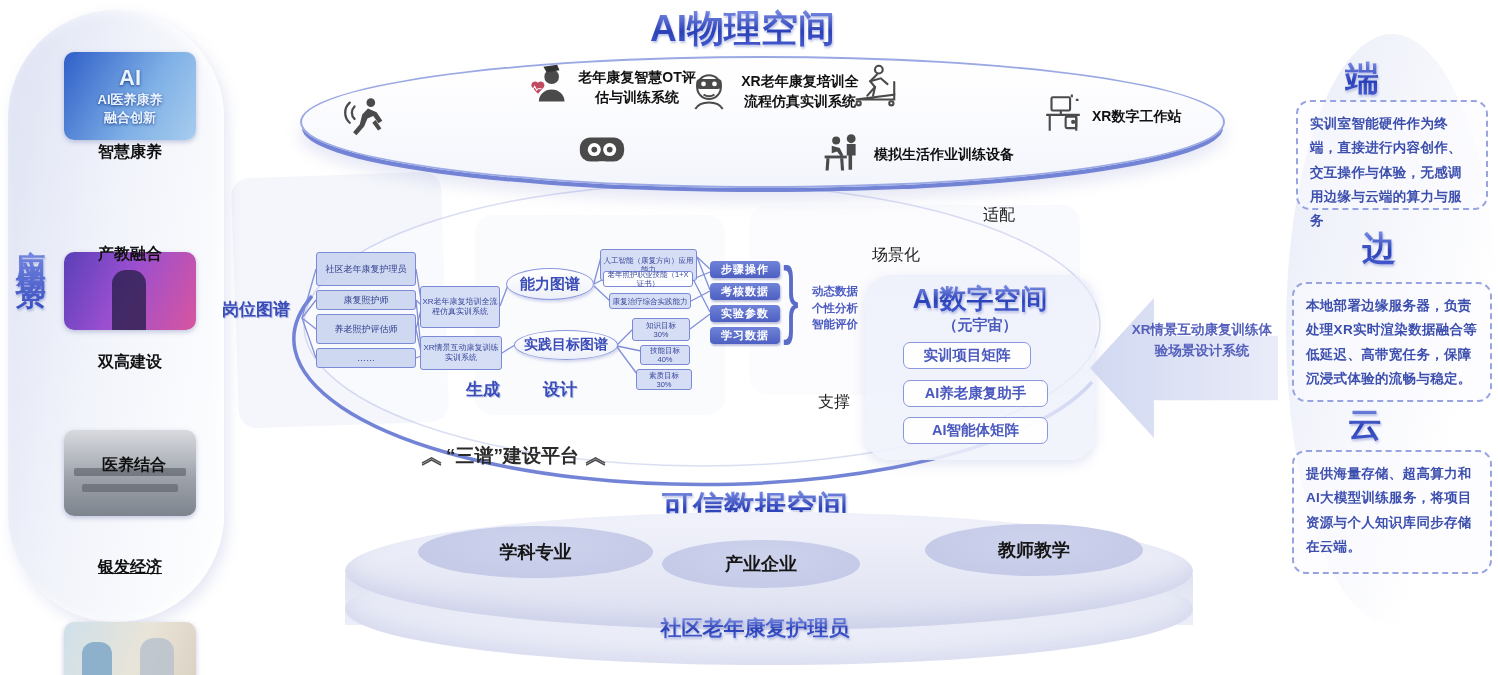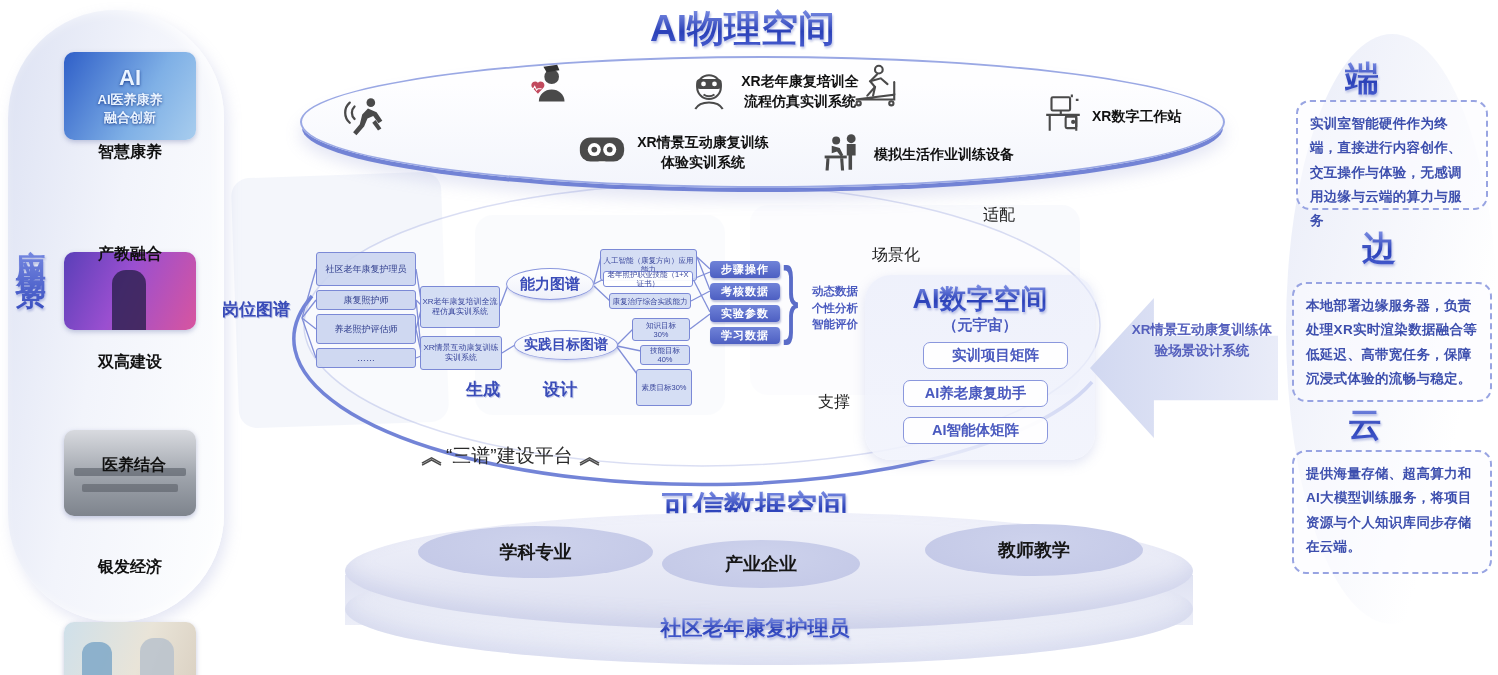--- a/index.html
+++ b/index.html
@@ -131,21 +131,21 @@
   <div class="abs" style="left:18px;top:54px;width:96px;height:8px;background:rgba(70,75,85,.45);border-radius:2px;"></div>
 </div>
 <div class="abs photo-cap" style="left:64px;top:352px;">双高建设</div>
 
 <div class="abs photo" style="left:64px;top:370px;height:84px;background:linear-gradient(110deg,#cfe0ea 0%,#e9e4d8 55%,#d9cfc0 100%);">
   <div class="abs" style="left:18px;top:20px;width:30px;height:56px;background:#7fa8c8;border-radius:12px 12px 0 0;opacity:.85;"></div>
   <div class="abs" style="left:76px;top:16px;width:34px;height:60px;background:#b9c2cc;border-radius:14px 14px 0 0;opacity:.85;"></div>
 </div>
 <div class="abs photo-cap" style="left:64px;top:455px;padding-left:8px;">医养结合</div>
 
-<div class="abs photo-cap" style="left:64px;top:557px;">银发经济</div>
+<div class="abs photo-cap" style="left:64px;top:557px;text-decoration:underline;">银发经济</div>
 
 <div class="abs grad-blue" style="left:650px;top:4px;width:250px;text-align:left;font-size:37px;">AI物理空间</div>
 
 <div class="abs top-ellipse" style="left:300px;top:56px;width:925px;height:132px;"></div>
 
 <div class="abs ps-item" style="left:344px;top:94px;">
   <span>
     <svg width="46" height="46" viewBox="0 0 48 48">
         <g fill="#4a4a4a">
           <circle cx="28" cy="9" r="4.5"></circle>
@@ -163,20 +163,21 @@
 <div class="abs ps-item" style="left:526px;top:62px;">
   <span>
     <svg width="44" height="46" viewBox="0 0 48 48">
         <circle cx="28" cy="15" r="8" fill="#4a4a4a"></circle>
         <path d="M19 4 l15 -2 2.5 6 -14 2z" fill="#333"></path>
         <path d="M14 42 a14 13 0 0 1 28 0z" fill="#4a4a4a"></path>
         <path d="M7 27 c-3.5-4 2-9.5 6-5.5 4-4 9.5 1.5 6 5.5 l-6 6.5z" fill="#c24a5e"></path>
         <path d="M4 28 h4 l1.5-2.5 2 4 1.5-1.5 h4" stroke="#fff" stroke-width="1.1" fill="none"></path>
       </svg>
   </span>
+  <span class="ps-label" style="width:122px;">老年康复智慧OT评估与训练系统</span>
 </div>
 
 <div class="abs ps-item" style="left:688px;top:66px;">
   <span>
     <svg width="42" height="46" viewBox="0 0 46 48" fill="none" stroke="#4a4a4a" stroke-width="2.2">
         <path d="M10 22 a13 13 0 1 1 26 0 a13 13 0 0 1 -26 0"></path>
         <rect x="9" y="13" width="28" height="11" rx="4.5" fill="#4a4a4a" stroke="none"></rect>
         <circle cx="17" cy="18.5" r="2.6" fill="#fff" stroke="none"></circle>
         <circle cx="29" cy="18.5" r="2.6" fill="#fff" stroke="none"></circle>
         <path d="M17 30 q6 4 12 0"></path>
@@ -220,21 +221,20 @@
   <span>
     <svg width="52" height="40" viewBox="0 0 54 40">
         <rect x="4" y="7" width="46" height="25" rx="11" fill="#4a4a4a"></rect>
         <circle cx="19" cy="19.5" r="6.8" fill="#fff"></circle>
         <circle cx="35" cy="19.5" r="6.8" fill="#fff"></circle>
         <circle cx="19" cy="19.5" r="3" fill="#4a4a4a"></circle>
         <circle cx="35" cy="19.5" r="3" fill="#4a4a4a"></circle>
         <path d="M23 32 q4 3 8 0 z" fill="#fff"></path>
       </svg>
   </span>
-  <span class="ps-label" style="width:138px;">XR情景互动康复训练体验实训系统</span>
 </div>
 
 <div class="abs ps-item" style="left:822px;top:130px;">
   <span>
     <svg width="46" height="44" viewBox="0 0 52 48" fill="#4a4a4a">
         <circle cx="16" cy="11" r="4.5"></circle>
         <circle cx="33" cy="9" r="5"></circle>
         <path d="M11 17 l9 2.5 4 8 -2.5 2 -4.5-6 -6 2z"></path>
         <path d="M28 15 h10 v13 h-4 v16 h-4 V28 h-2z"></path>
         <rect x="3" y="28" width="25" height="3.2"></rect>
@@ -263,21 +263,21 @@
 <div class="abs tiny-box ctr" style="left:609px;top:293px;width:82px;height:16px;">康复治疗综合实践能力</div>
 
 <div class="abs tiny-box ctr" style="left:632px;top:318px;width:58px;height:23px;flex-direction:column;">
   <span>知识目标</span>
   <span>30%</span>
 </div>
 <div class="abs tiny-box ctr" style="left:640px;top:345px;width:50px;height:20px;flex-direction:column;">
   <span>技能目标</span>
   <span>40%</span>
 </div>
-<div class="abs tiny-box ctr" style="left:636px;top:369px;width:56px;height:37px;flex-direction:row;">
+<div class="abs tiny-box ctr" style="left:636px;top:369px;width:56px;height:21px;flex-direction:column;">
   <span>素质目标</span>
   <span>30%</span>
 </div>
 
 <div class="abs pill ctr" style="left:710px;top:261px;width:70px;height:17px;">步骤操作</div>
 <div class="abs pill ctr" style="left:710px;top:283px;width:70px;height:17px;">考核数据</div>
 <div class="abs pill ctr" style="left:710px;top:305px;width:70px;height:17px;">实验参数</div>
 <div class="abs pill ctr" style="left:710px;top:327px;width:70px;height:17px;">学习数据</div>
 
 <div class="abs brace" style="left:783px;top:254px;">}</div>
@@ -286,28 +286,28 @@
   <div>动态数据</div>
   <div>个性分析</div>
   <div>智能评价</div>
 </div>
 
 <div class="abs flow-label" style="left:466px;top:378px;">生成</div>
 <div class="abs flow-label" style="left:543px;top:378px;">设计</div>
 
 <div class="abs" style="left:420px;top:442px;display:flex;align-items:center;gap:5px;">
   <span style="display:inline-block;transform:rotate(90deg);font-size:21px;font-weight:700;color:#4a4a4a;">《</span>
-  <span style="font-size:19px;font-weight:400;color:#2a2a2a;">“三谱”建设平台</span>
+  <span style="font-size:19px;font-weight:700;color:#2a2a2a;">“三谱”建设平台</span>
   <span style="display:inline-block;transform:rotate(90deg);font-size:21px;font-weight:700;color:#4a4a4a;">《</span>
 </div>
 
 <div class="abs ds-panel" style="left:865px;top:275px;width:230px;height:185px;"></div>
 <div class="abs grad-blue" style="left:880px;top:281px;width:200px;text-align:center;font-size:27px;">AI数字空间</div>
 <div class="abs" style="left:880px;top:316px;width:200px;text-align:center;font-size:15px;font-weight:800;color:#4a5abf;">（元宇宙）</div>
-<div class="abs ds-btn ctr" style="left:903px;top:342px;width:145px;height:27px;margin-left:20px;">实训项目矩阵</div>
+<div class="abs ds-btn ctr" style="left:903px;top:342px;width:128px;height:27px;">实训项目矩阵</div>
 <div class="abs ds-btn ctr" style="left:903px;top:380px;width:145px;height:27px;">AI养老康复助手</div>
 <div class="abs ds-btn ctr" style="left:903px;top:417px;width:145px;height:27px;">AI智能体矩阵</div>
 
 <div class="abs plain-label" style="left:872px;top:245px;">场景化</div>
 <div class="abs plain-label" style="left:983px;top:205px;">适配</div>
 <div class="abs plain-label" style="left:818px;top:392px;">支撑</div>
 
 <div class="abs arrow-left" style="left:1090px;top:298px;width:188px;height:140px;"></div>
 <div class="abs" style="left:1128px;top:320px;width:148px;text-align:center;font-size:13.5px;font-weight:800;color:#5560bd;line-height:1.55;">XR情景互动康复训练体验场景设计系统</div>
 

